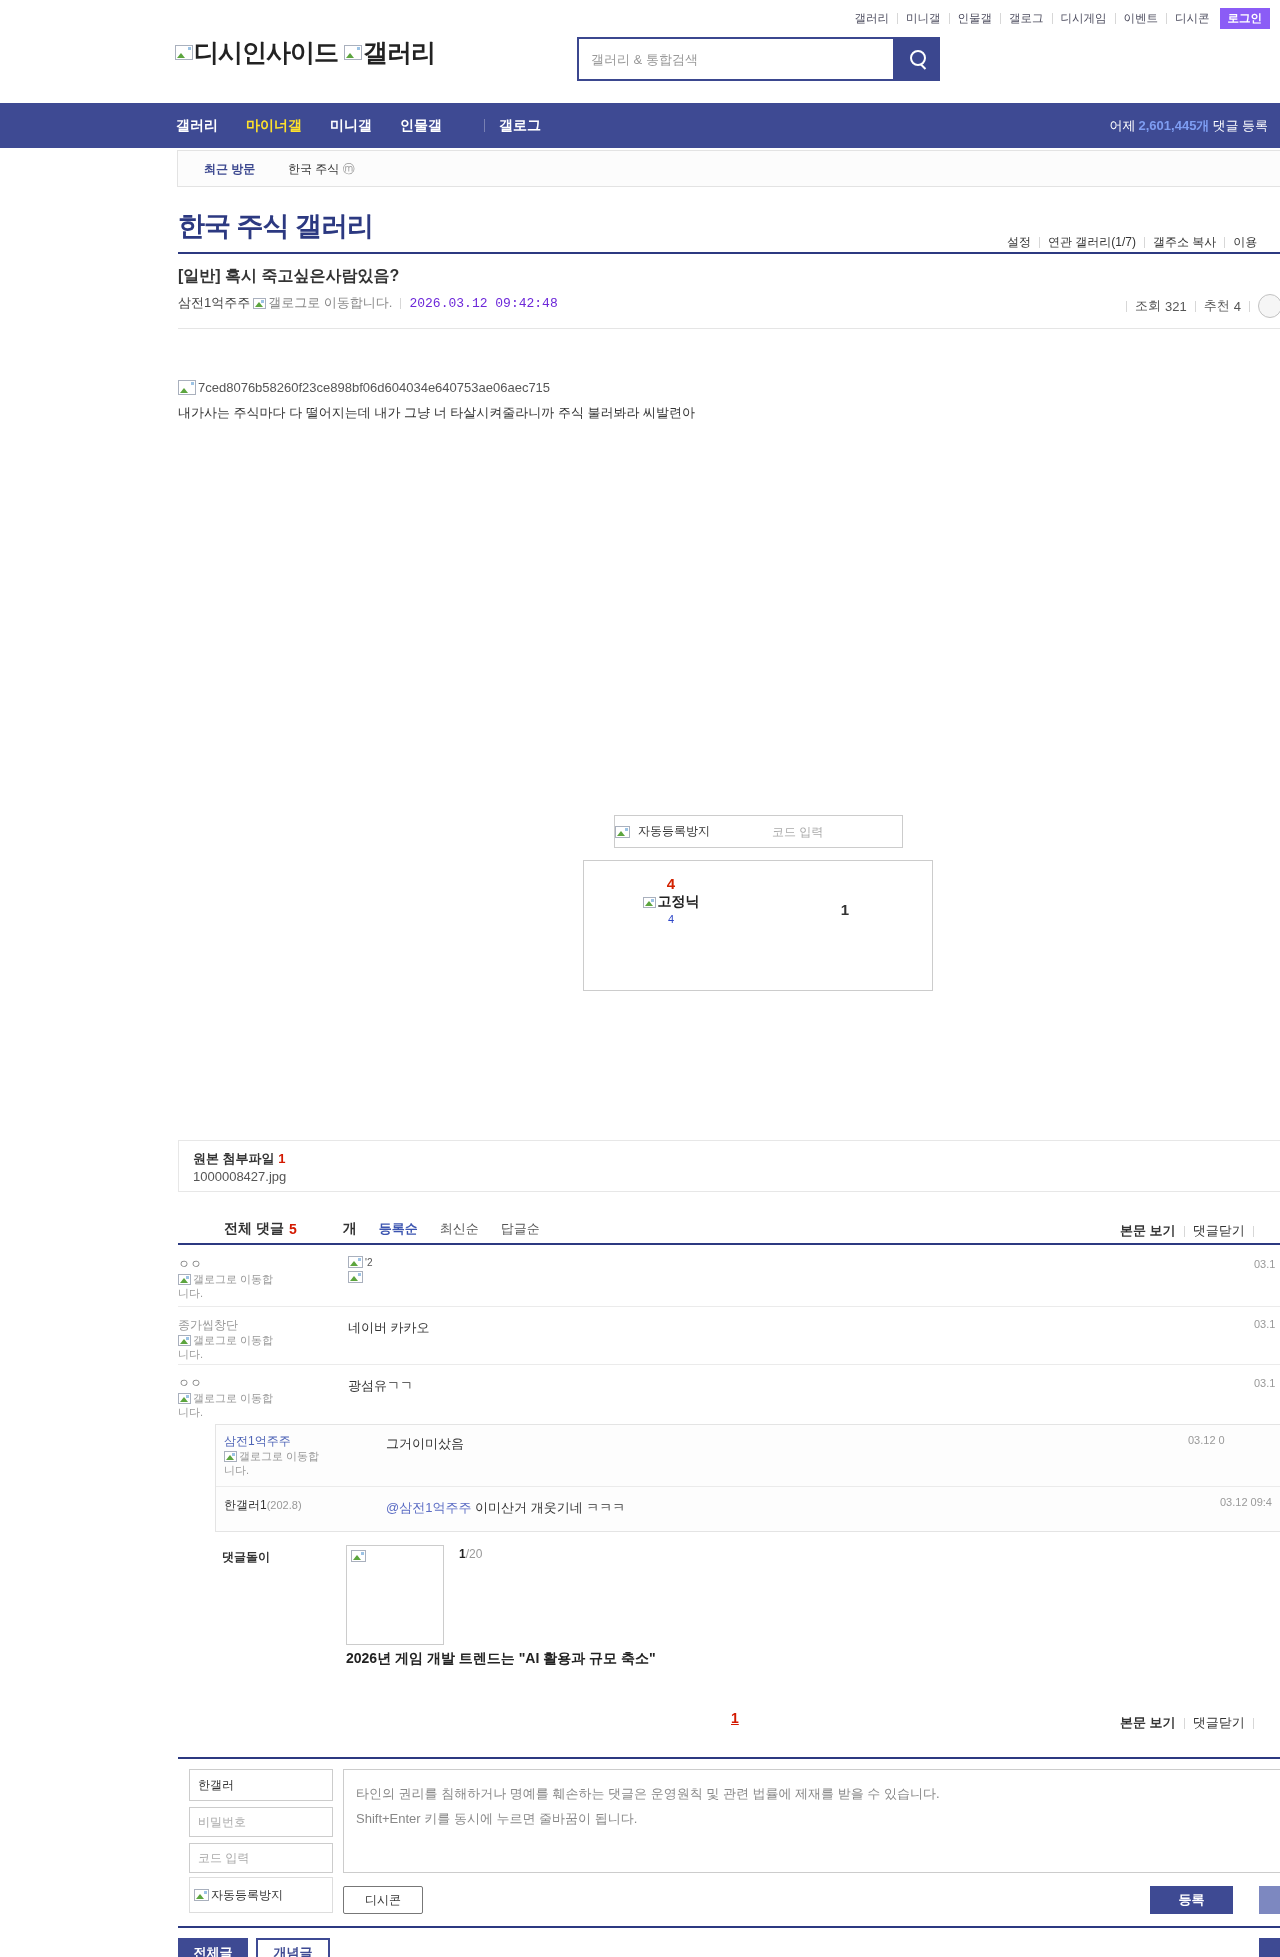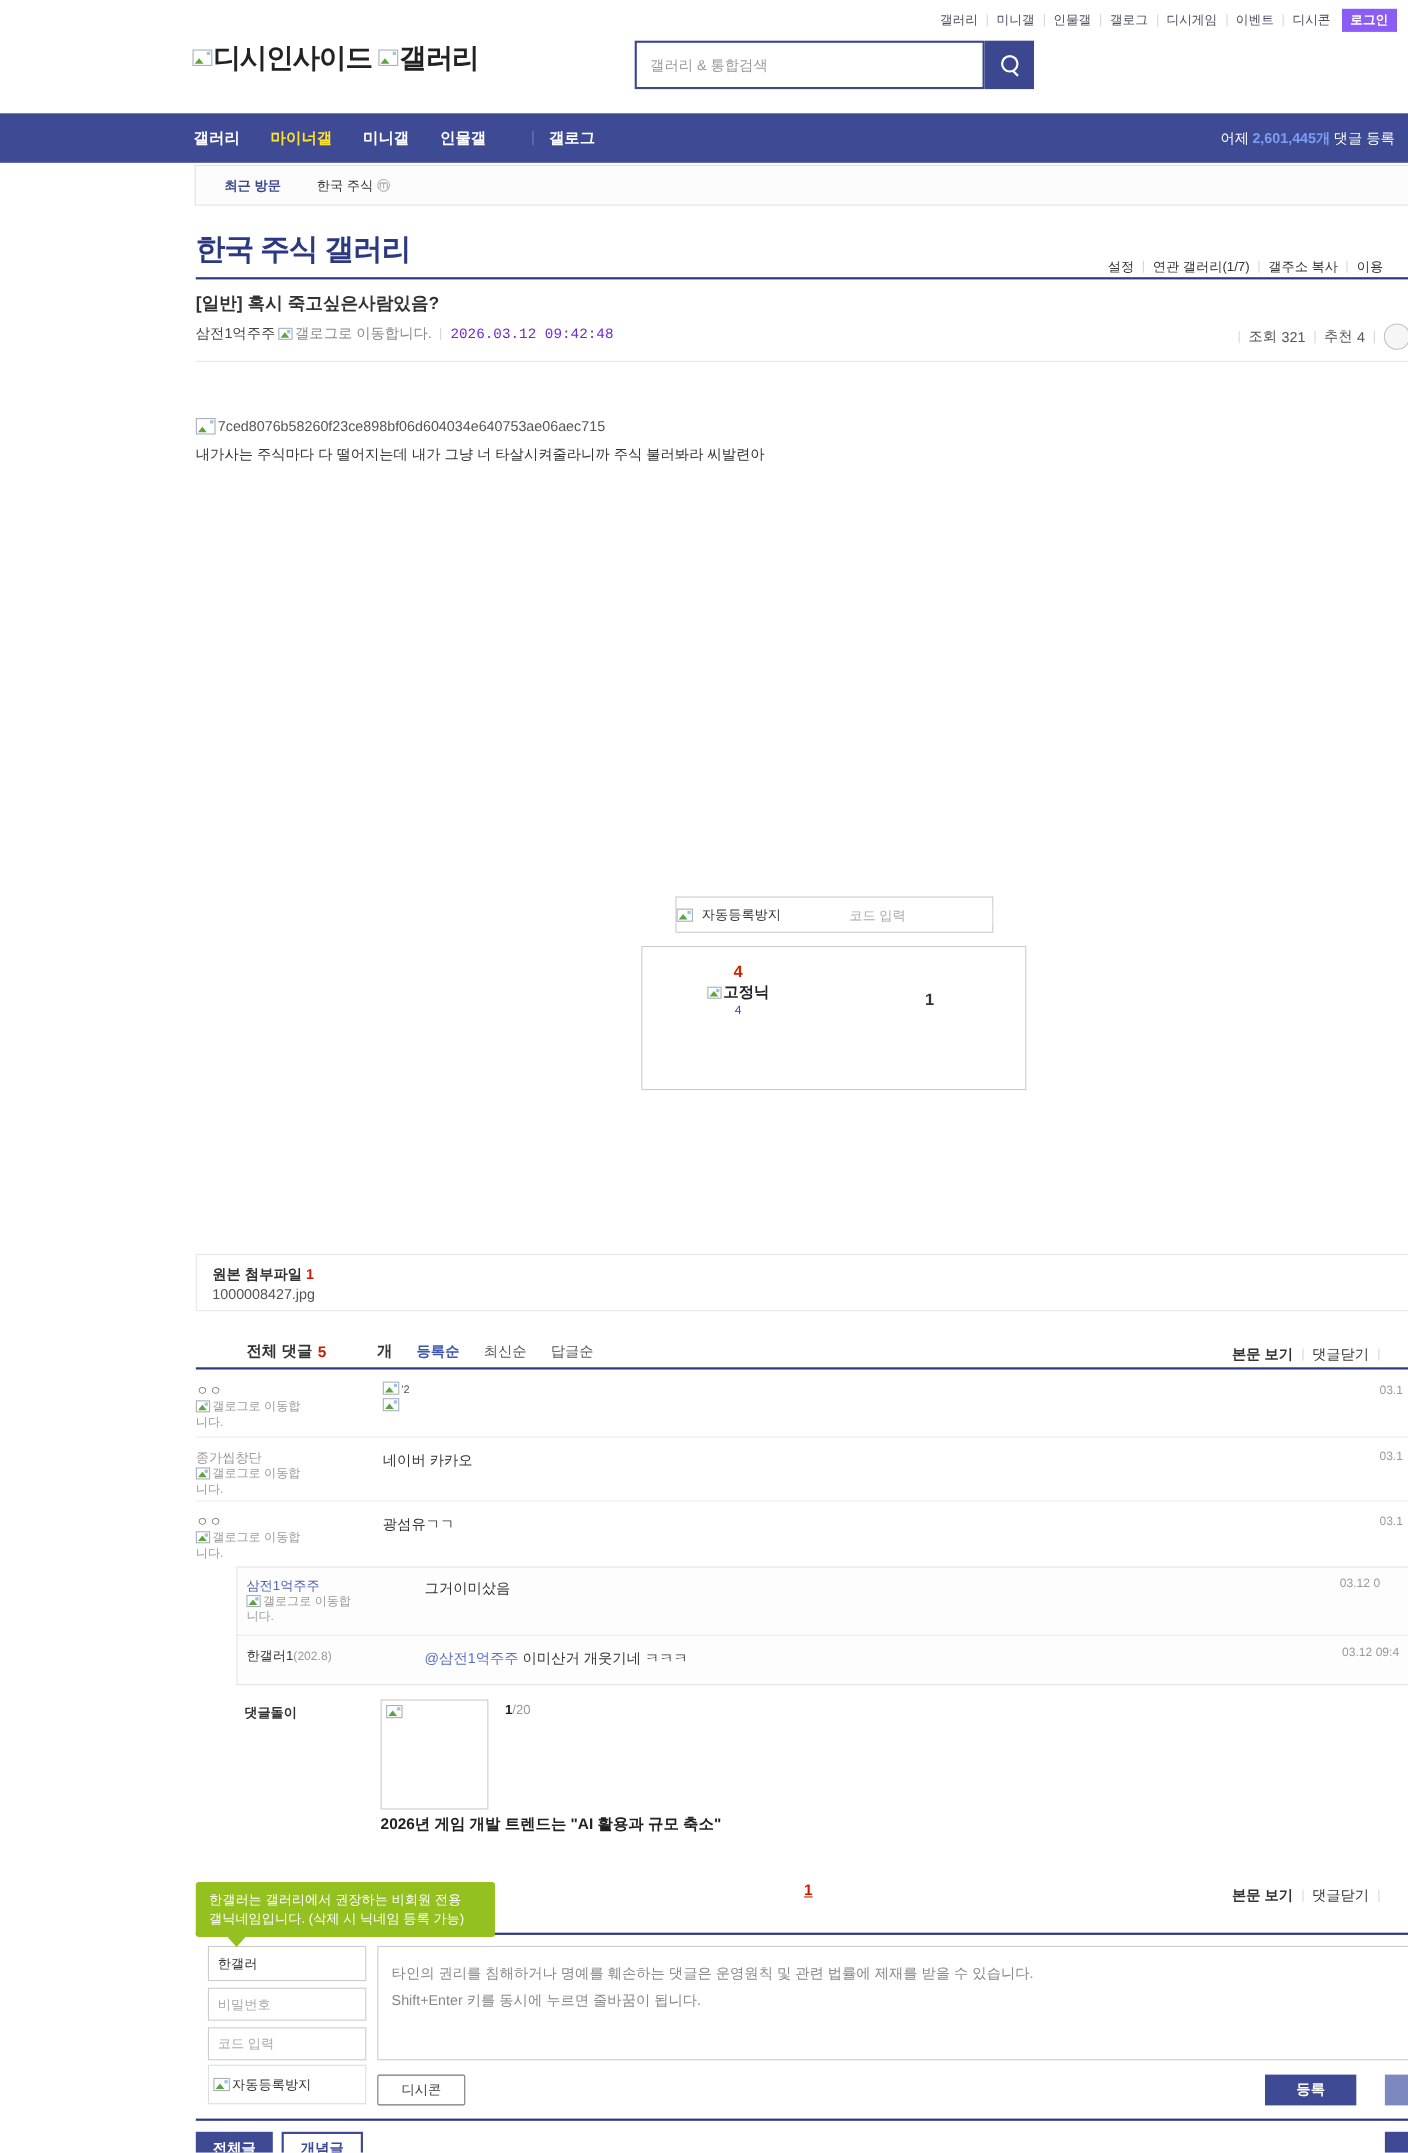--- a/index.html
+++ b/index.html
@@ -282,44 +282,40 @@
       <span class="rauthor blue" style="left:8px;top:8px;">삼전1억주주</span>
       <span class="cgallog" style="left:8px;top:24px;"><span class="bi sm"></span><span>갤로그로 이동합니다.</span></span>
       <span class="ccontent" style="top:10px;">그거이미샀음</span>
     </div>
 
     <div style="position:absolute;left:0;top:62px;width:100%;height:45px;">
       <span class="rauthor" style="left:8px;top:10px;color:#333;"><span>한갤러1</span><span class="ip">(202.8)</span></span>
       <span class="ccontent" style="top:12px;"><span class="mention">@삼전1억주주</span><span> 이미산거 개웃기네 ㅋㅋㅋ</span></span>
     </div>
   </div>
-  <span class="abs ctime" style="left:1218px;top:1434px;">03.12 0</span>
+  <span class="abs ctime" style="left:1188px;top:1434px;">03.12 0</span>
   <span class="abs ctime" style="left:1220px;top:1496px;">03.12 09:4</span>
 
   <span class="abs bn-label">댓글돌이</span>
   <div class="abs bn-img">
       <span class="bi" style="position:absolute;left:4px;top:4px;"></span>
     </div>
   <span class="abs bn-count nowrap"><b>1</b><span class="g">/20</span></span>
   <span class="abs bn-title">2026년 게임 개발 트렌드는 "AI 활용과 규모 축소"</span>
 
   <span class="abs pagenum">1</span>
   <div class="abs cright nowrap" style="left:1120px;top:1714px;">
     <span class="b">본문 보기</span>
     <span class="vsep"></span>
     <span class="n">댓글닫기</span>
     <span class="vsep"></span>
   </div>
 
   <div class="abs navyline" style="left:178px;top:1757px;width:1260px;"></div>
 
-  <div class="abs tip">
-    <div>한갤러는 갤러리에서 권장하는 비회원 전용</div>
-    <div>갤닉네임입니다. (삭제 시 닉네임 등록 가능)</div>
-  </div>
 
   <input class="abs f-in" style="left: 189px; top: 1769px; width: 144px; height: 32px;" type="text" value="한갤러">
   <input class="abs f-in" style="left: 189px; top: 1807px; width: 144px; height: 30px;" type="password" placeholder="비밀번호">
   <input class="abs f-in" style="left: 189px; top: 1843px; width: 144px; height: 30px;" type="text" placeholder="코드 입력">
   <div class="abs f-cap">
     <span class="bi"></span>
     <span>자동등록방지</span>
   </div>
   <div class="abs f-ta">
     <div>타인의 권리를 침해하거나 명예를 훼손하는 댓글은 운영원칙 및 관련 법률에 제재를 받을 수 있습니다.</div>

